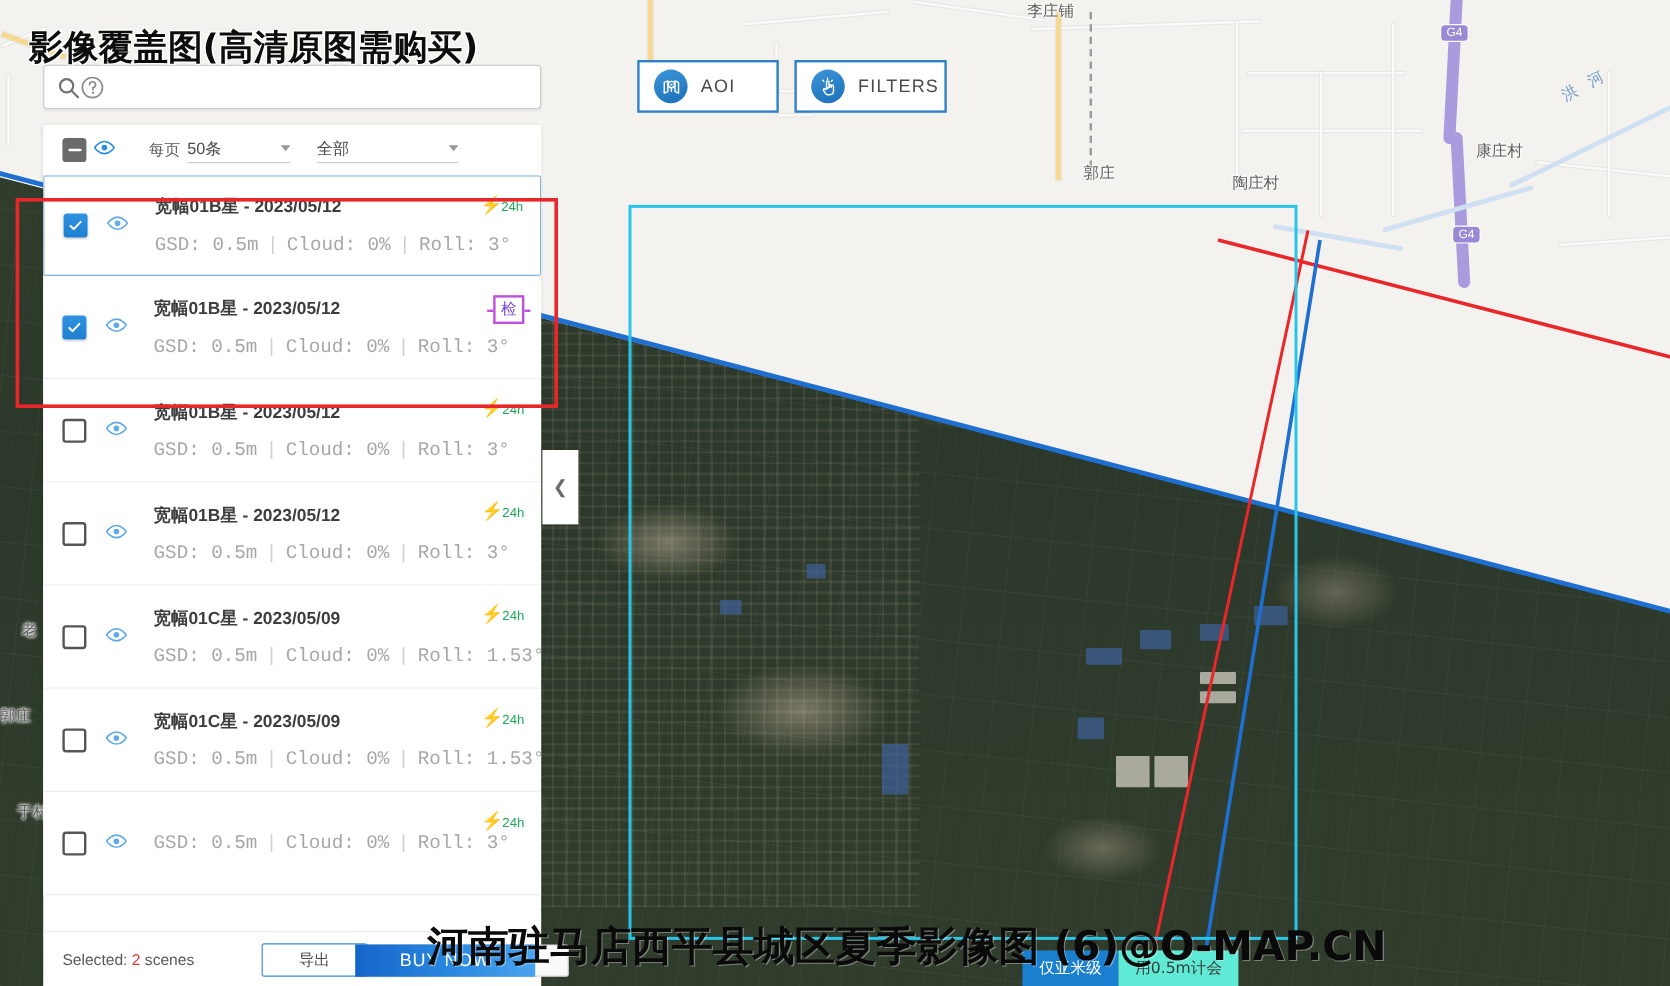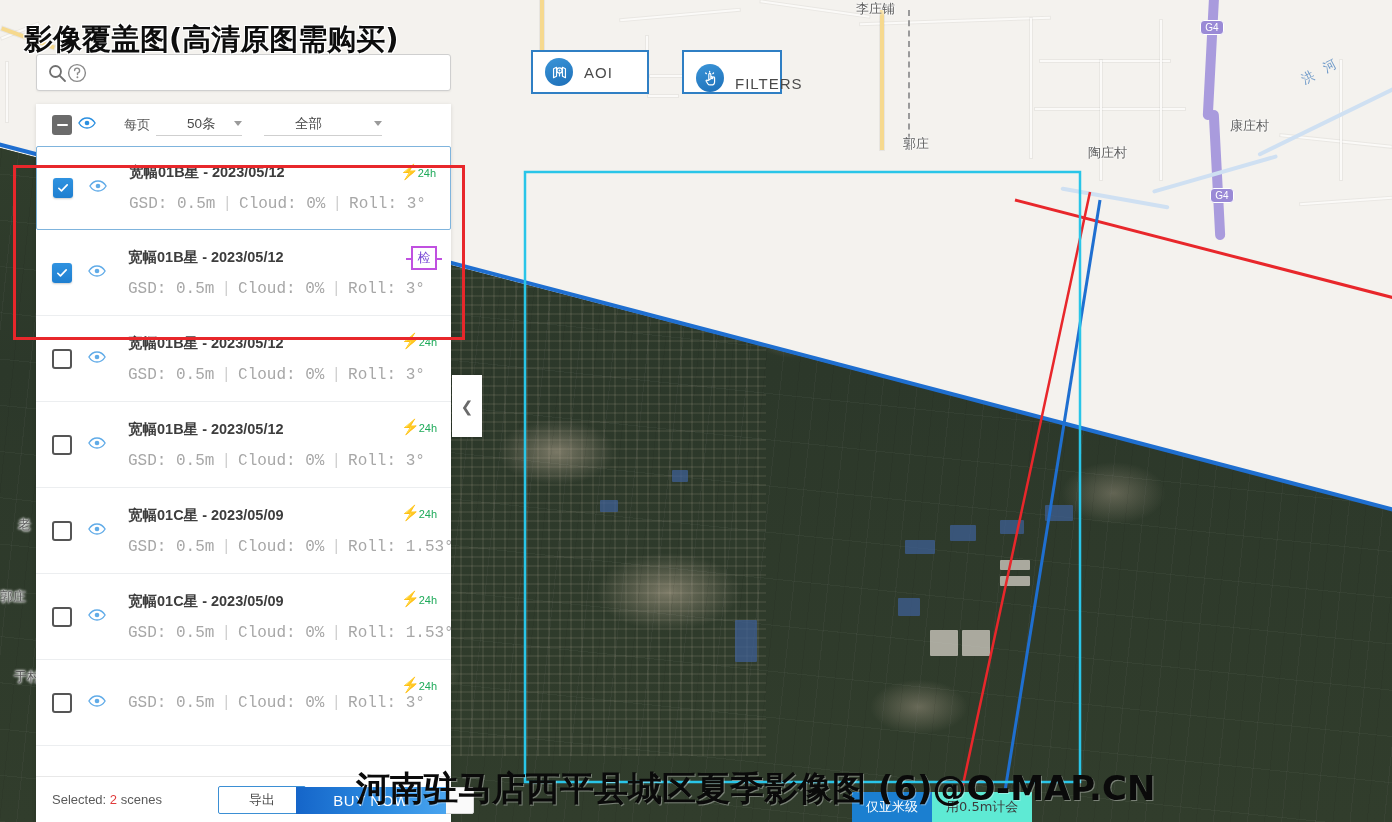--- a/index.html
+++ b/index.html
@@ -189,21 +189,20 @@
   .select {
     position: relative;
     border-bottom: 1px solid #cfcfcf;
     display: flex; align-items: center;
     padding-bottom: 2px;
     cursor: pointer;
   }
   .select .sel-val {
     font-size: 13.5px; color: #4a4a4a;
     font-family: "Liberation Sans", sans-serif;
-    margin-left: 31px;
   }
   .select .caret {
     margin-left: auto;
     width: 0; height: 0;
     border-left: 4.5px solid transparent;
     border-right: 4.5px solid transparent;
     border-top: 5px solid #9a9a9a;
   }
   #sel-pagesize { width: 86px; }
   #sel-filter { width: 118px; margin-left: 16px; }
@@ -338,21 +337,21 @@
     height: 44px;
     background: #fff;
     border: 2px solid #2f7fc4;
     display: flex; align-items: center;
     padding: 0 18px 0 12px;
     z-index: 25;
     cursor: pointer;
     gap: 11px;
   }
   #btn-aoi { left: 531px; top: 50px; width: 118px; }
-  #btn-filters { left: 682px; top: 50px; width: 100px; align-items: flex-end; }
+  #btn-filters { left: 662px; top: 50px; width: 127px; }
   .map-btn .circ {
     width: 28px; height: 28px; border-radius: 50%;
     background: linear-gradient(160deg,#3b95d8,#1d6fb8);
     display: flex; align-items: center; justify-content: center;
     flex: 0 0 auto;
     color: #fff;
   }
   .map-btn .lbl {
     font-size: 15px; color: #4a4a4a; letter-spacing: 1px;
     font-family: "Liberation Sans", sans-serif;
@@ -454,21 +453,21 @@
 
     <line x1="1090" y1="192" x2="955" y2="822" stroke="#e8272b" stroke-width="2.5"></line>
 
     <line x1="1100" y1="200" x2="1000" y2="822" stroke="#1f6fd0" stroke-width="3"></line>
 
     <rect x="525" y="172" width="555" height="610" fill="none" stroke="#29c5e8" stroke-width="2.5"></rect>
   </svg>
 
   <div class="place-label" style="left:856px;top:0px;">李庄铺</div>
   <div class="place-label" style="left:903px;top:135px;">郭庄</div>
-  <div class="place-label" style="left:1088px;top:144px;">陶庄村</div>
+  <div class="place-label" style="left:1027px;top:144px;">陶庄村</div>
   <div class="place-label" style="left:1230px;top:117px;">康庄村</div>
   <div class="place-label" style="left:18px;top:516px;">老</div>
   <div class="place-label" style="left:0px;top:588px;">郭庄</div>
   <div class="place-label" style="left:14px;top:668px;">于村</div>
   <div class="river-label" style="left:1300px;top:62px;transform:rotate(-28deg);">洪 河</div>
   <div class="hwy-shield" style="left:1200px;top:20px;">G4</div>
   <div class="hwy-shield" style="left:1210px;top:188px;">G4</div>
 </div>
 
 <div id="title-overlay">影像覆盖图(高清原图需购买)</div>

